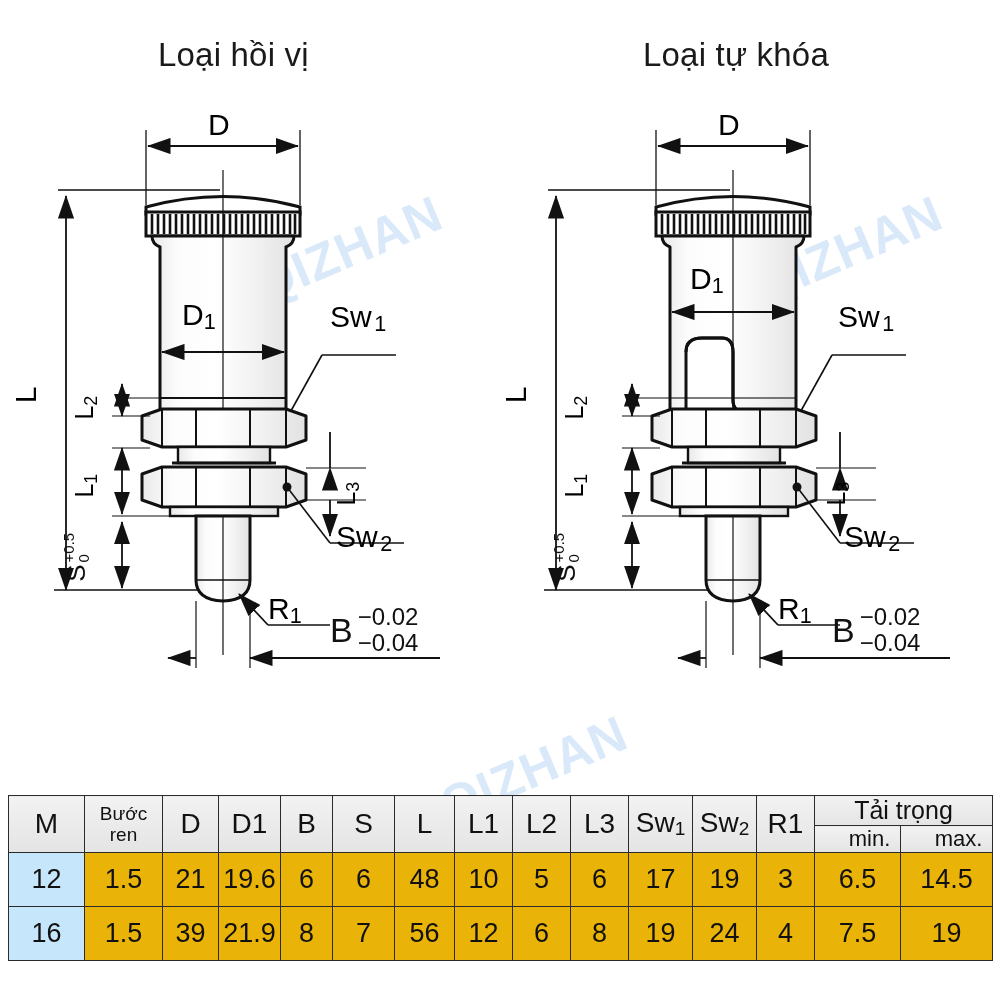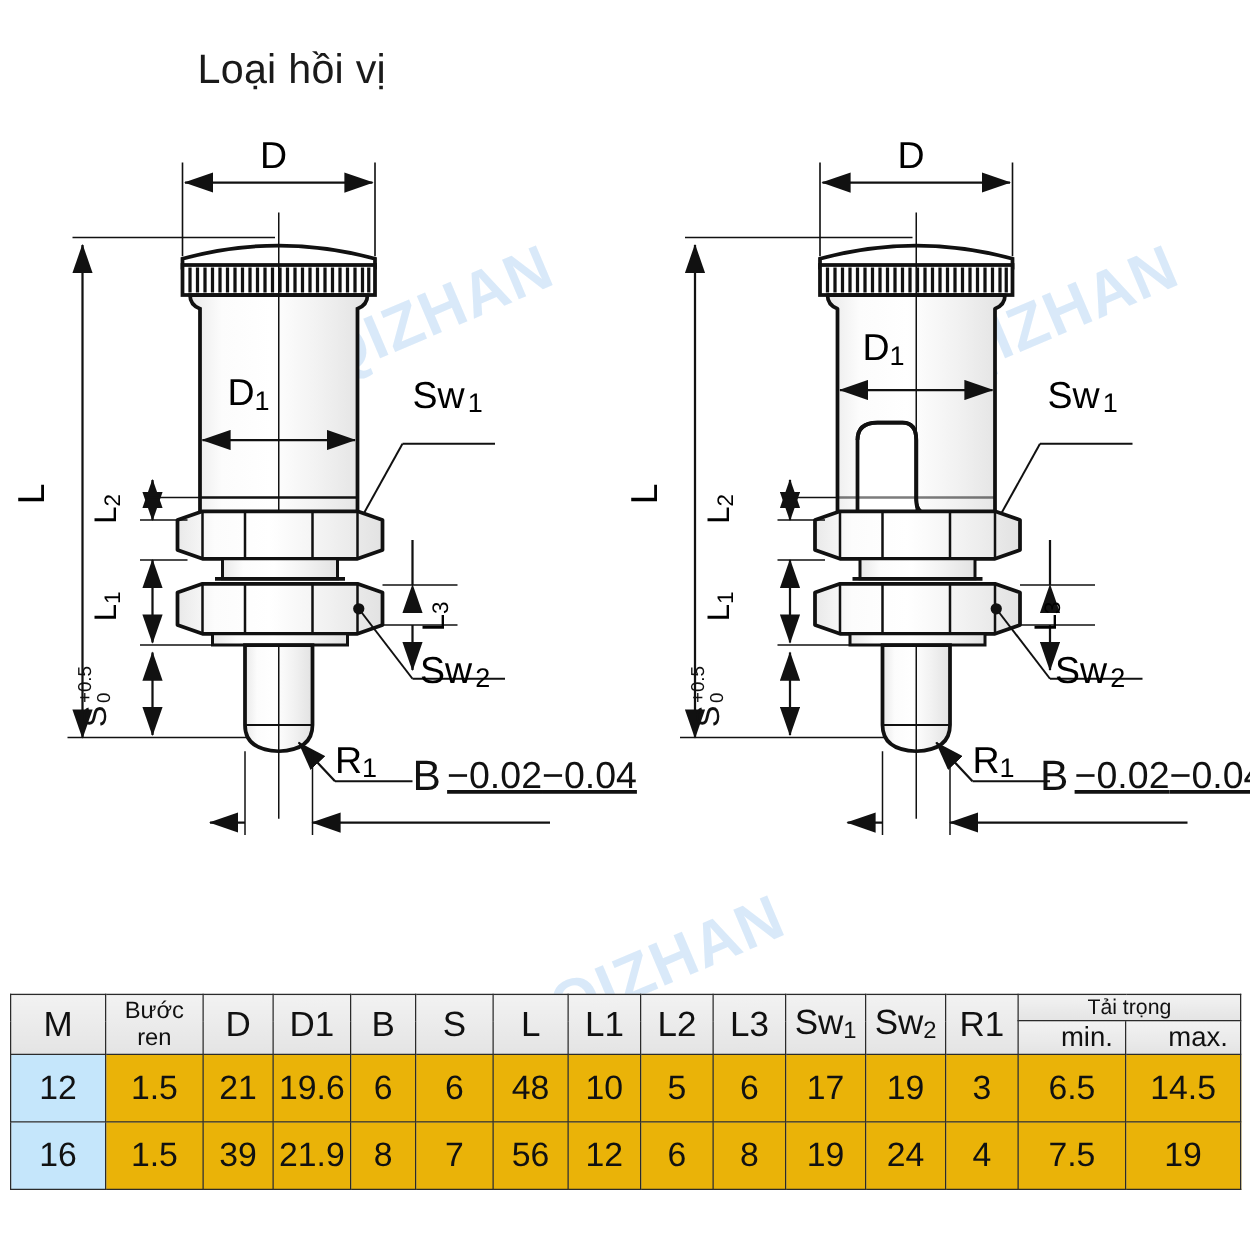--- a/index.html
+++ b/index.html
@@ -22,41 +22,41 @@
   .title{position:absolute;font-size:33px;letter-spacing:.2px;white-space:nowrap;color:#1a1a1a;}
 
   
   .lbl{position:absolute;white-space:nowrap;color:#000;font-weight:400;}
   .rot{transform-origin:center center;transform:rotate(-90deg);}
   .sub{font-size:.72em;vertical-align:-0.18em;}
 
   
   .tolstack{position:absolute;display:flex;align-items:center;gap:5px;white-space:nowrap;}
   .tolstack .base{font-size:34px;line-height:1;}
-  .tolstack .two{display:flex;flex-direction:row;font-size:30px;line-height:1.08;text-decoration:underline;}
+  .tolstack .two{display:flex;flex-direction:column;font-size:24px;line-height:1.08;}
 
   .sstack{position:absolute;display:flex;align-items:center;gap:2px;white-space:nowrap;}
   .sstack .two{display:flex;flex-direction:column;font-size:15px;line-height:1.02;}
   .sstack .base{font-size:26px;line-height:1;}
 
   
   #spec-table{position:absolute;left:8px;top:795px;border-collapse:collapse;
               table-layout:fixed;background:#fff;}
   #spec-table td,#spec-table th{
       border:1.6px solid #2b2b2b;
       text-align:center;vertical-align:middle;
       font-weight:400;padding:0;
       font-size:27px;color:#111;
   }
   #spec-table thead td,#spec-table thead th{
       background:linear-gradient(#f2f2f2,#e4e4e4);
       font-size:28px;
   }
   #spec-table thead td.two-line{font-size:19px;line-height:1.12;text-align:center;}
-  #spec-table thead td.grp{font-size:17px;}
+  #spec-table thead td.grp{font-size:25px;}
   #spec-table thead td.mm{font-size:22px;padding-left:24px;}
   #spec-table tbody td{background:#eab308;height:53px;}
   #spec-table tbody tr td:first-child{background:#c5e6fb;}
   .swlbl .sub{font-size:.68em;vertical-align:-.16em;}
 </style>
 </head>
 <body>
 
 <div class="stage">
 
@@ -84,20 +84,21 @@
     <svg width="300" height="90" viewBox="0 0 300 90">
       <g fill="#d3e6f8">
         <path d="M8 44 L30 18 L58 18 L36 44 L58 70 L30 70 Z"></path>
         <path d="M42 18 L70 18 L92 44 L70 70 L42 70 L64 44 Z" opacity=".75"></path>
       </g>
       <text x="104" y="62" font-family="Liberation Sans, sans-serif" font-size="50" font-weight="bold" fill="#d3e6f8" letter-spacing="1">QIZHAN</text>
     </svg>
   </div>
 
   <div class="title" style="left:158px;top:36px;">Loại hồi vị</div>
+  <div class="title" style="left:643px;top:36px;">Loại tự khóa</div>
 
   <svg style="position:absolute;left:0;top:0;" width="500" height="700" viewBox="0 0 500 700">
     <defs>
       <marker id="ah" markerWidth="13" markerHeight="9" refX="12.5" refY="4.5" orient="auto">
         <path d="M0,0 L13,4.5 L0,9 Z" fill="#111"></path>
       </marker>
       <marker id="ahr" markerWidth="13" markerHeight="9" refX="0.5" refY="4.5" orient="auto">
         <path d="M13,0 L0,4.5 L13,9 Z" fill="#111"></path>
       </marker>
       <linearGradient id="metalV" x1="0" y1="0" x2="1" y2="0">

